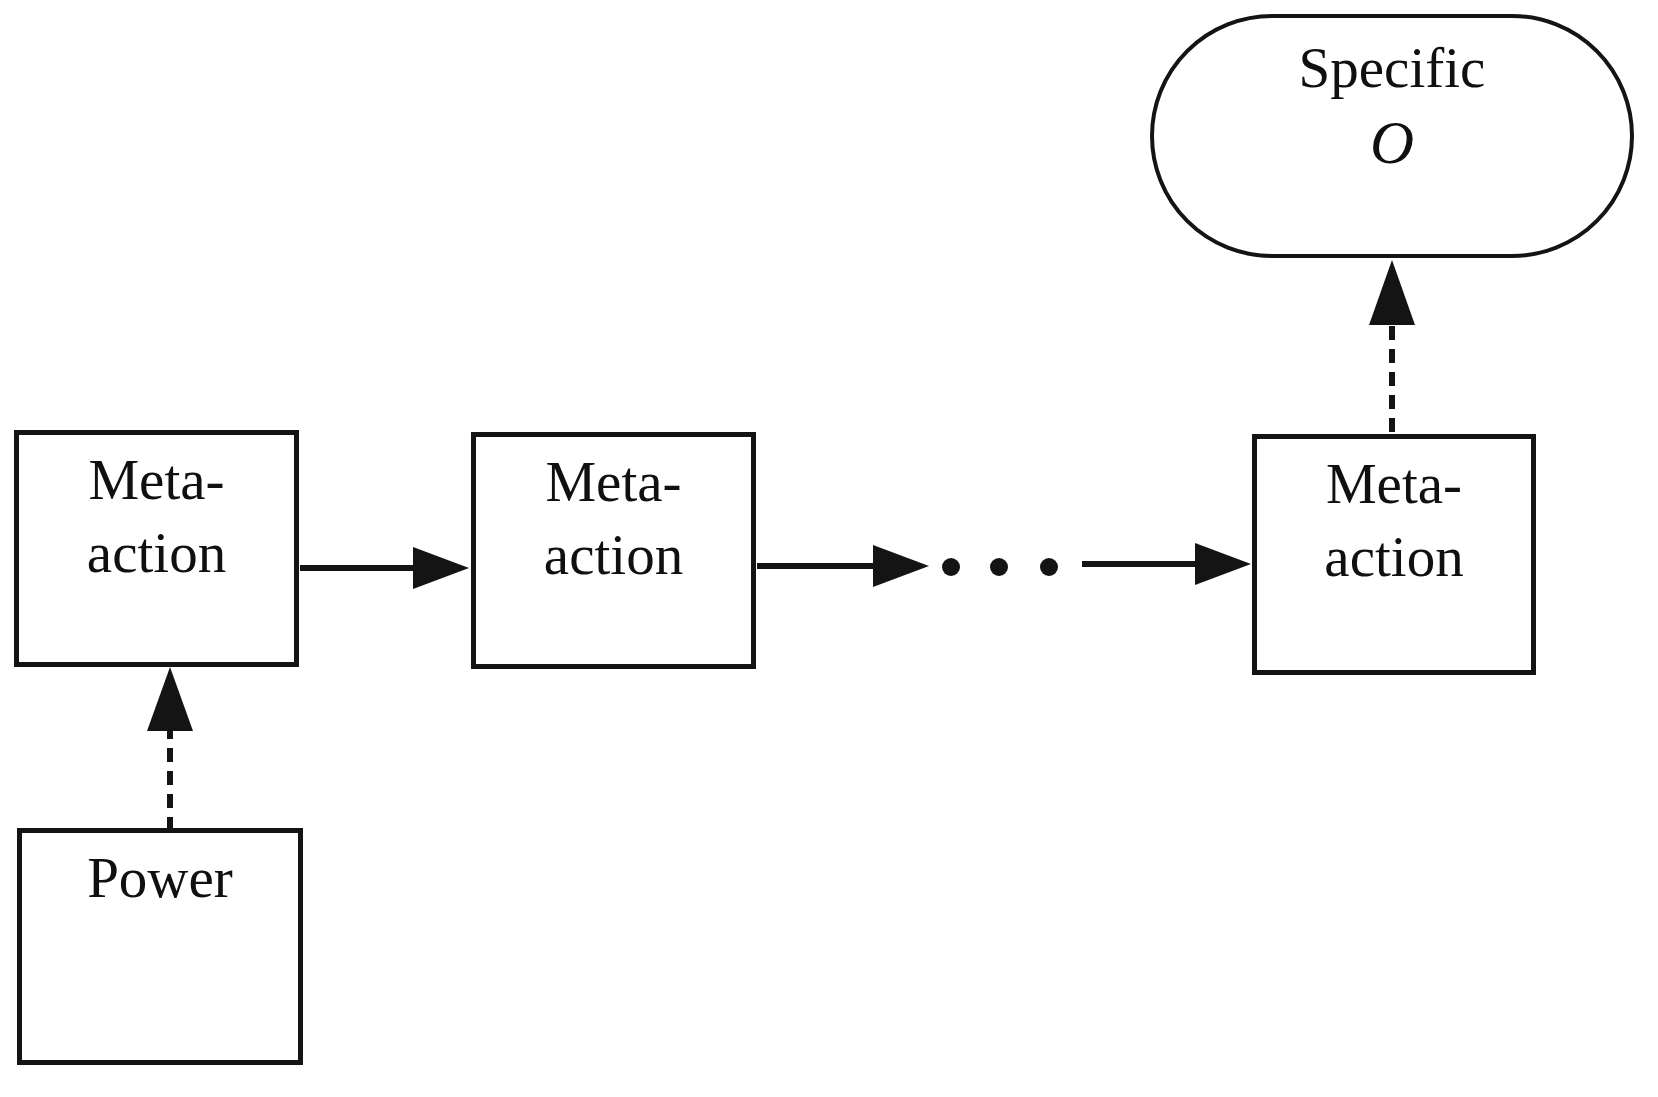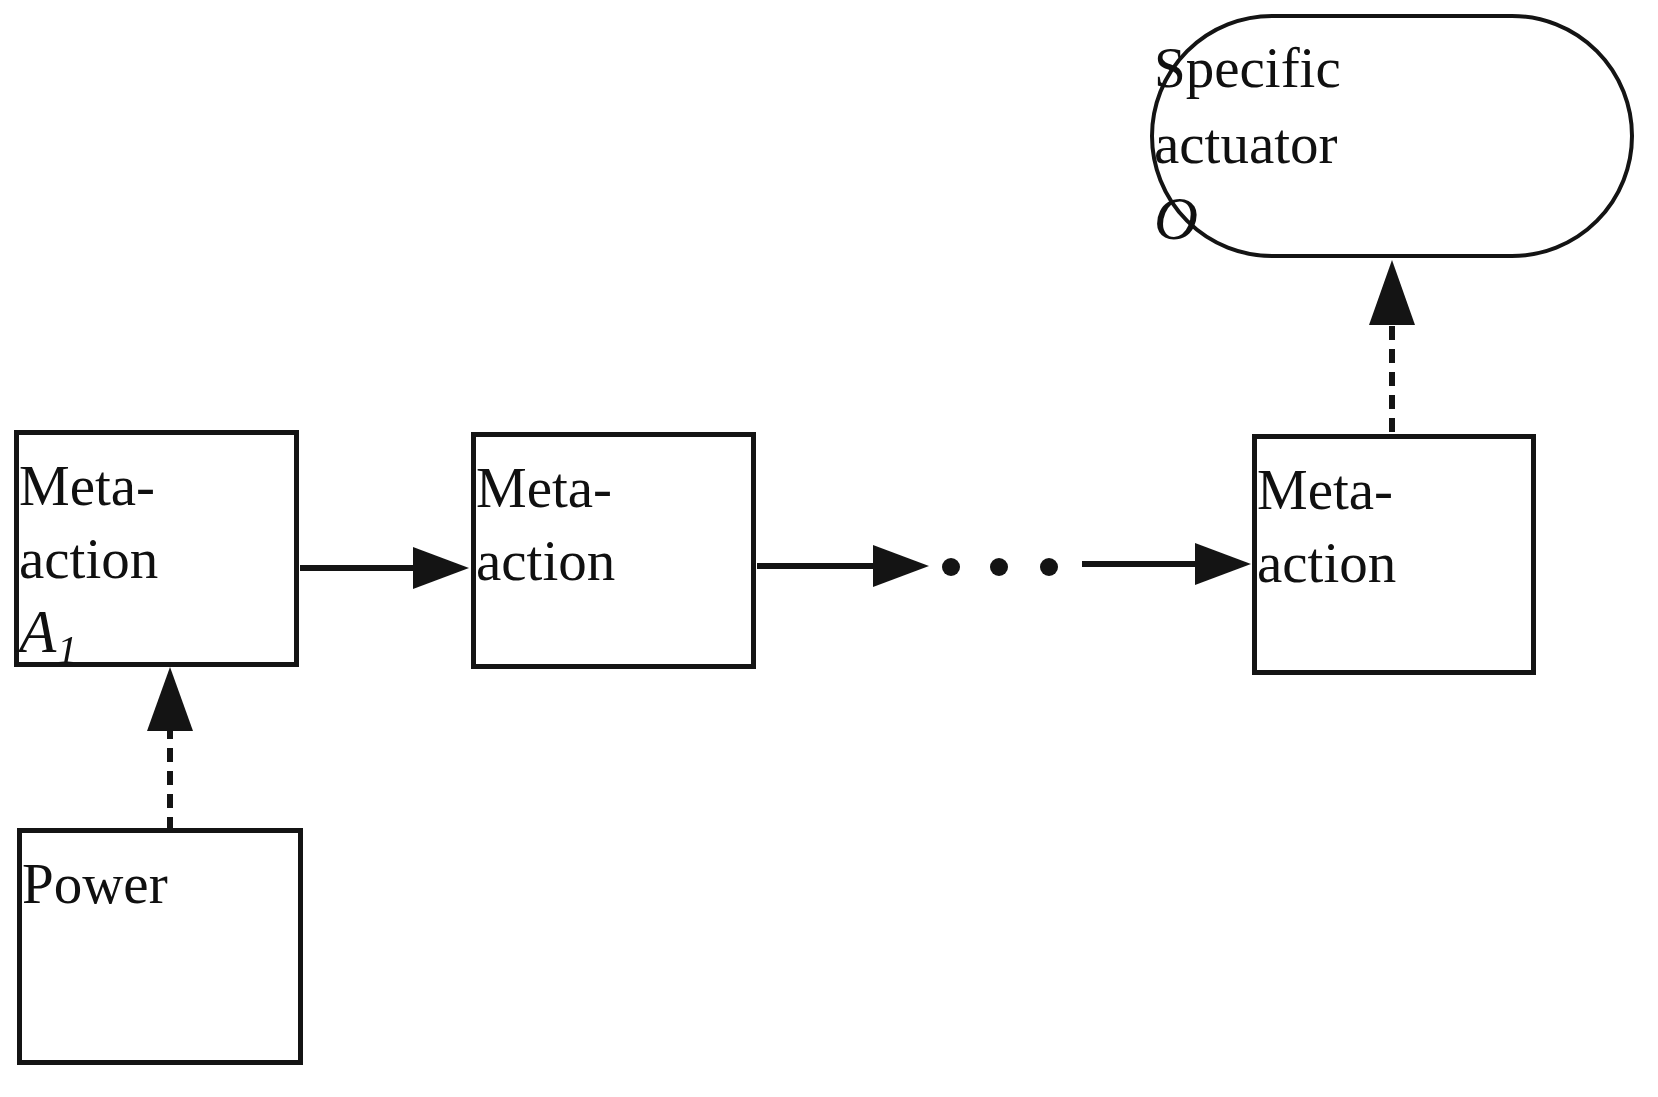--- a/index.html
+++ b/index.html
@@ -19,26 +19,26 @@
   .edges-layer {
     position: absolute;
     left: 0;
     top: 0;
     width: 1658px;
     height: 1097px;
   }
   .node {
     position: absolute;
     box-sizing: border-box;
-    text-align: left;
+    text-align: center;
     background: #ffffff;
   }
   .box {
     border: 5px solid #141414;
-    padding-top: 14px;
+    padding-top: 8px;
   }
   .stadium {
     border: 4px solid #141414;
     border-radius: 124px;
     padding-top: 12px;
   }
   .nline {
     font-size: 57px;
     line-height: 73px;
     white-space: nowrap;
@@ -101,28 +101,26 @@
     </g>
 
     <g>
       <line x1="1392" y1="432" x2="1392" y2="322" stroke="#141414" stroke-width="6" stroke-dasharray="14 9"></line>
       <polygon points="1392,260 1369,325 1415,325" fill="#141414"></polygon>
     </g>
   </svg>
 
   <div class="node stadium" id="node-actuator">
     <div class="nline">Specific</div>
-    <div class="nline">actuator</div>
     <div class="nsym"><i>O</i><sub></sub></div>
   </div>
 
   <div class="node box" id="node-meta1">
     <div class="nline">Meta-</div>
     <div class="nline">action</div>
-    <div class="nsym"><i>A</i><sub>1</sub></div>
   </div>
 
   <div class="node box" id="node-meta2">
     <div class="nline">Meta-</div>
     <div class="nline">action</div>
   </div>
 
   <div class="node box" id="node-metan">
     <div class="nline">Meta-</div>
     <div class="nline">action</div>

